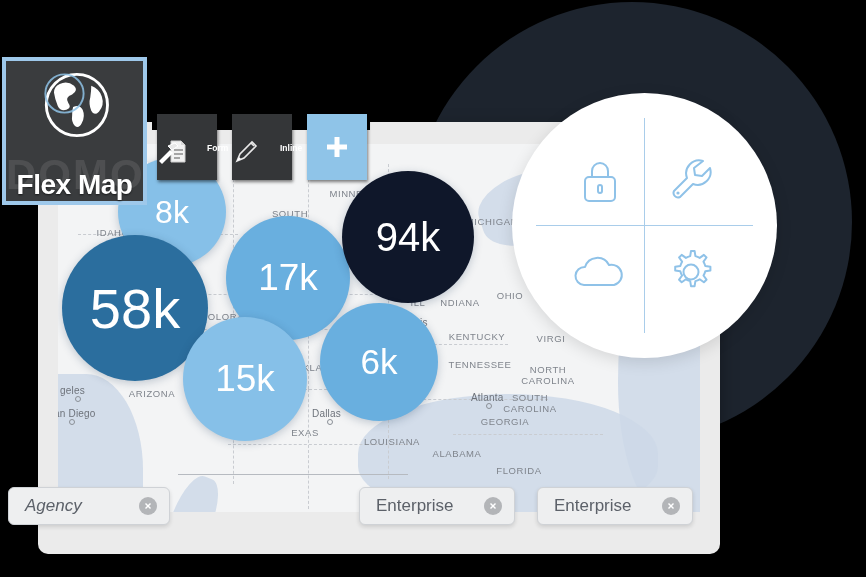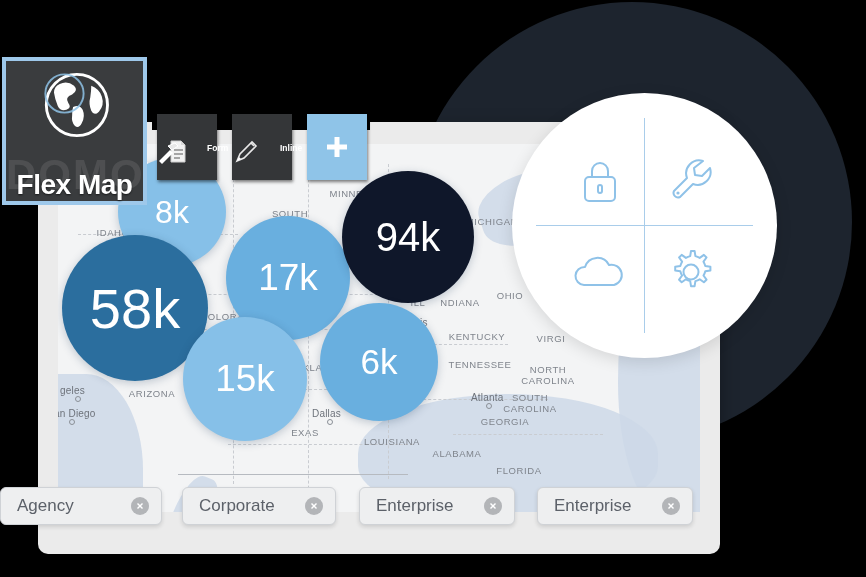--- a/index.html
+++ b/index.html
@@ -215,31 +215,22 @@
       <svg width="50" height="50" viewBox="0 0 50 50">
         <g fill="none" stroke="#8fc2e8" stroke-width="2" stroke-linejoin="round">
           <path d="M25 4 l3.6 0 l.8 5.1 a16 16 0 0 1 4.3 1.8 l4.2 -3 l2.6 2.6 l-3 4.2 a16 16 0 0 1 1.8 4.3 l5.1 .8 l0 3.6 l-5.1 .8 a16 16 0 0 1 -1.8 4.3 l3 4.2 l-2.6 2.6 l-4.2 -3 a16 16 0 0 1 -4.3 1.8 l-.8 5.1 l-3.6 0 l-.8 -5.1 a16 16 0 0 1 -4.3 -1.8 l-4.2 3 l-2.6 -2.6 l3 -4.2 a16 16 0 0 1 -1.8 -4.3 l-5.1 -.8 l0 -3.6 l5.1 -.8 a16 16 0 0 1 1.8 -4.3 l-3 -4.2 l2.6 -2.6 l4.2 3 a16 16 0 0 1 4.3 -1.8 z"></path>
           <circle cx="25" cy="25" r="7.5"></circle>
         </g>
       </svg>
     </div>
   </div>
 
   <div class="tags" id="tag-layer">
-      <div class="tag" style="left: 0px; width: 160px;">
+      <div class="tag" style="left: 8px; width: 160px; font-style: italic;">
         <span class="tag-label">Agency</span>
-        <span class="tag-x">
-          <svg width="10" height="10" viewBox="0 0 10 10">
-            <line x1="2.5" y1="2.5" x2="7.5" y2="7.5" stroke="#ffffff" stroke-width="1.4"></line>
-            <line x1="7.5" y1="2.5" x2="2.5" y2="7.5" stroke="#ffffff" stroke-width="1.4"></line>
-          </svg>
-        </span>
-      </div>
-      <div class="tag" style="left: 182px; width: 152px;">
-        <span class="tag-label">Corporate</span>
         <span class="tag-x">
           <svg width="10" height="10" viewBox="0 0 10 10">
             <line x1="2.5" y1="2.5" x2="7.5" y2="7.5" stroke="#ffffff" stroke-width="1.4"></line>
             <line x1="7.5" y1="2.5" x2="2.5" y2="7.5" stroke="#ffffff" stroke-width="1.4"></line>
           </svg>
         </span>
       </div>
       <div class="tag" style="left: 359px; width: 154px;">
         <span class="tag-label">Enterprise</span>
         <span class="tag-x">

